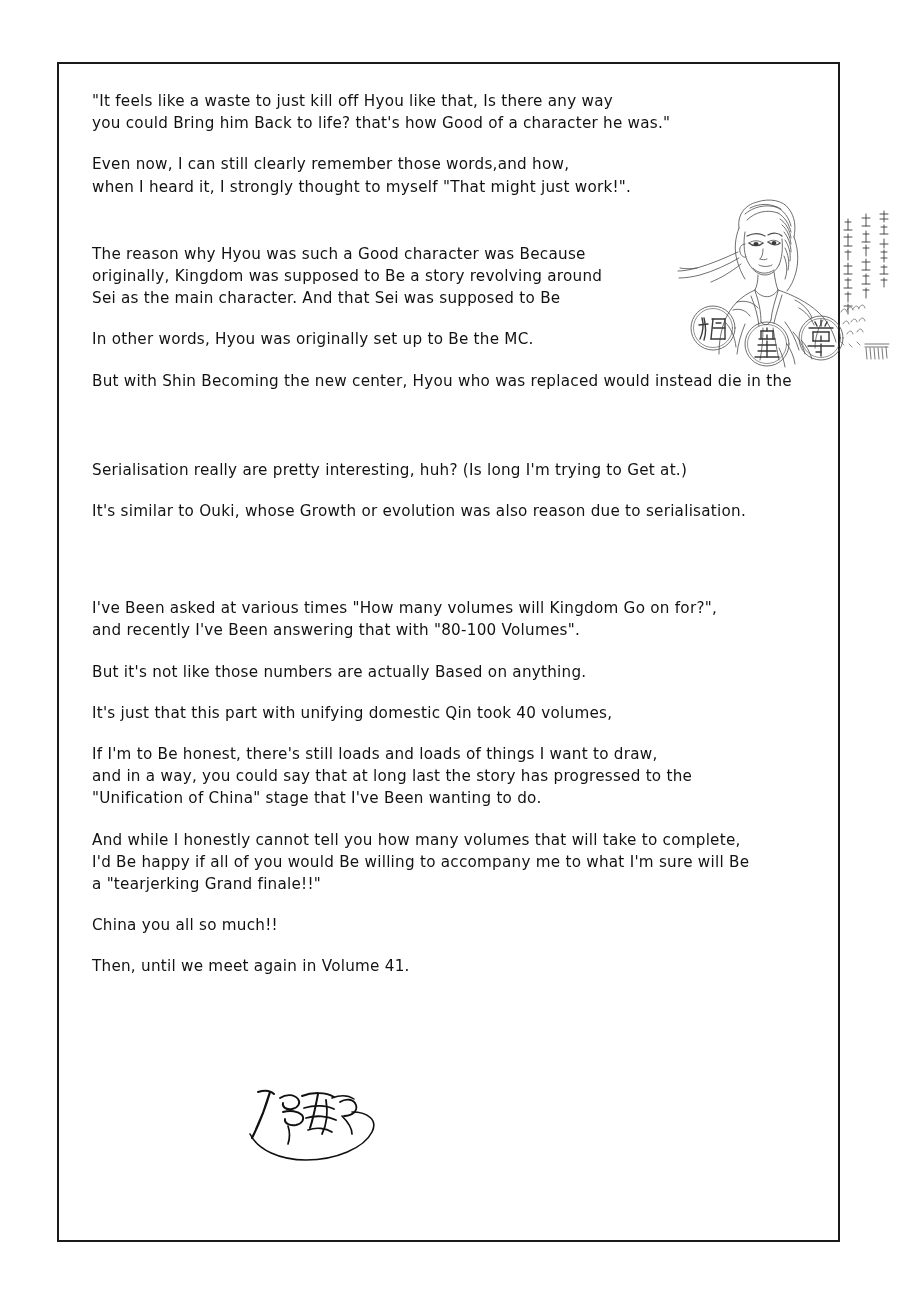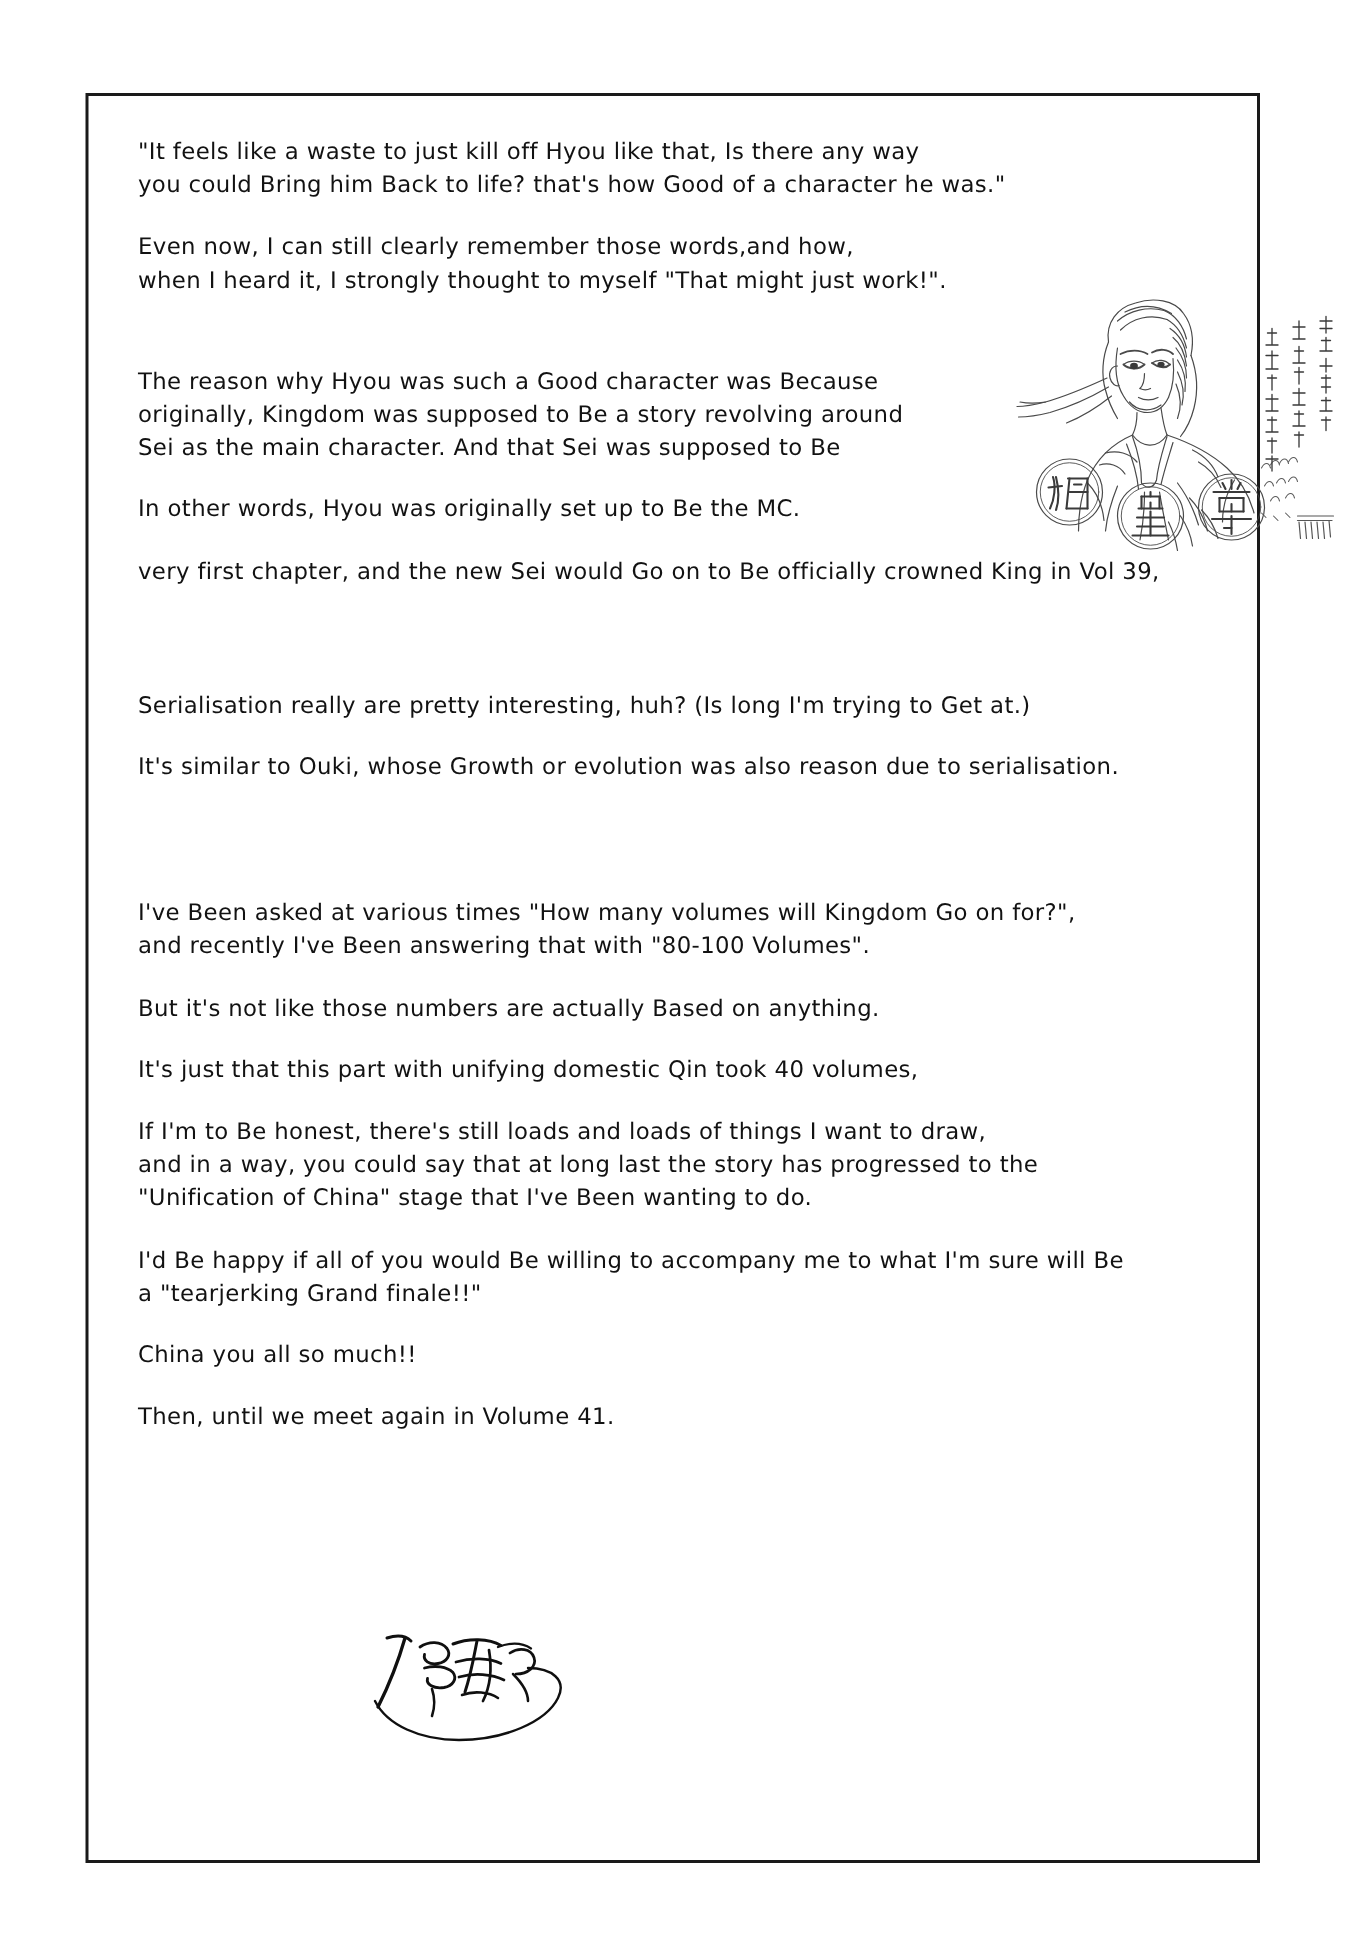--- a/index.html
+++ b/index.html
@@ -95,21 +95,21 @@
       <span class="ln">The reason why Hyou was such a Good character was Because</span>
       <span class="ln">originally, Kingdom was supposed to Be a story revolving around</span>
       <span class="ln">Sei as the main character. And that Sei was supposed to Be</span>
     </p>
 
     <p class="para">
       <span class="ln">In other words, Hyou was originally set up to Be the MC.</span>
     </p>
 
     <p class="para">
-      <span class="ln">very first chapter, and the new Sei would Go on to Be officially crowned King in Vol 39,</span>
+      <span class="ln">But with Shin Becoming the new center, Hyou who was replaced would instead die in the</span>
     </p>
 
     <div class="gap-md"></div>
 
     <p class="para">
       <span class="ln">Serialisation really are pretty interesting, huh? (Is long I'm trying to Get at.)</span>
     </p>
 
     <p class="para">
       <span class="ln">It's similar to Ouki, whose Growth or evolution was also reason due to serialisation.</span>
@@ -130,20 +130,21 @@
       <span class="ln">It's just that this part with unifying domestic Qin took 40 volumes,</span>
     </p>
 
     <p class="para">
       <span class="ln">If I'm to Be honest, there's still loads and loads of things I want to draw,</span>
       <span class="ln">and in a way, you could say that at long last the story has progressed to the</span>
       <span class="ln">"Unification of China" stage that I've Been wanting to do.</span>
     </p>
 
     <p class="para">
+      <span class="ln">And while I honestly cannot tell you how many volumes that will take to complete,</span>
       <span class="ln">I'd Be happy if all of you would Be willing to accompany me to what I'm sure will Be</span>
       <span class="ln">a "tearjerking Grand finale!!"</span>
     </p>
 
 
     <p class="para">
       <span class="ln">China you all so much!!</span>
     </p>
 
     <p class="para">

